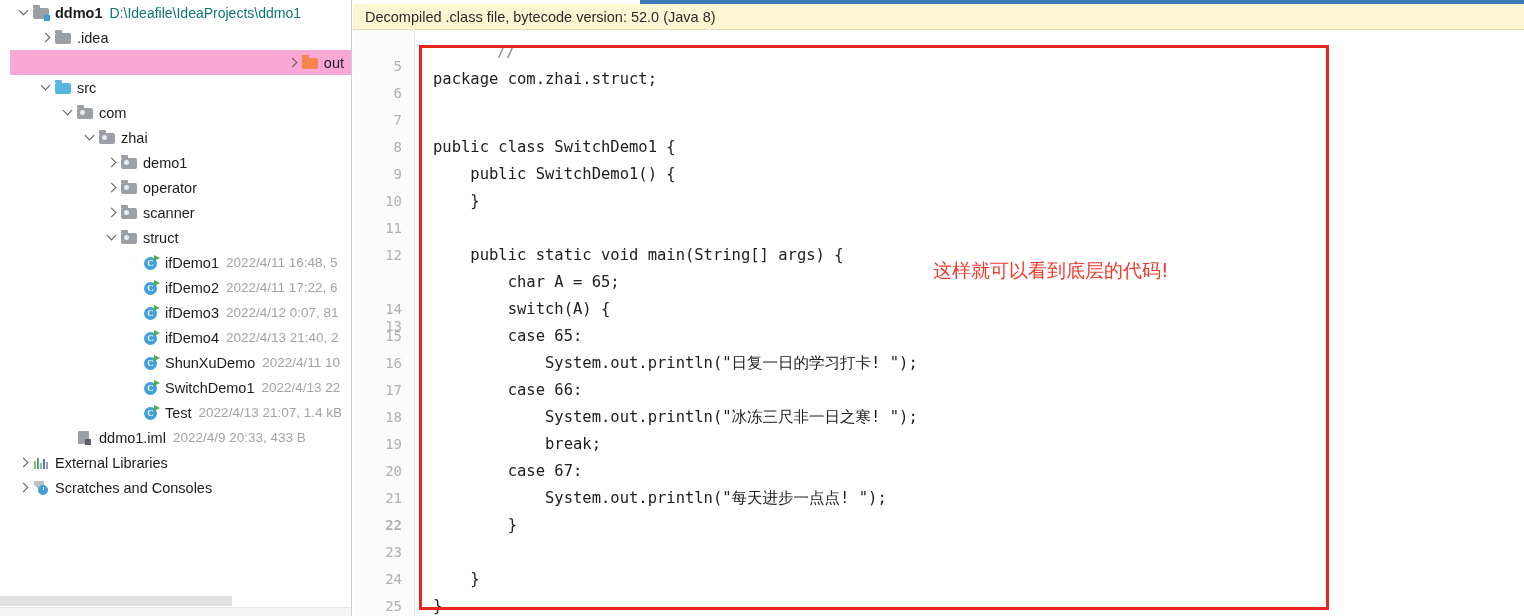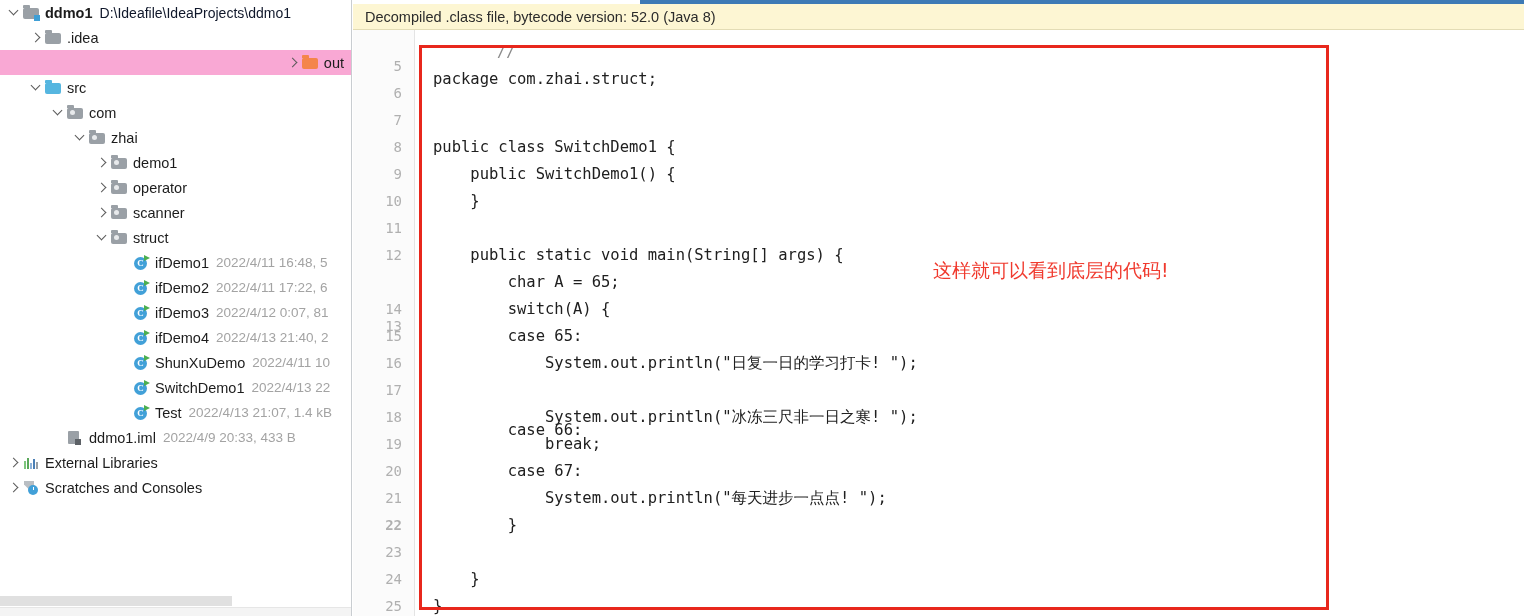--- a/index.html
+++ b/index.html
@@ -25,20 +25,21 @@
   }
   .tree-rows { position: relative; }
   .tree-row {
     height: 25px;
     display: flex;
     align-items: center;
     white-space: nowrap;
     font-size: 14.5px;
     color: #1c1c1c;
     position: relative;
+    margin-left: 10px;
   }
   .tree-row.hl-yellow { background: #f9a8d4; justify-content: flex-end; }
   .tree-row.hl-gray   { background: #d6d6d6; }
 
   .arrow {
     width: 15px; min-width: 15px;
     display: inline-block;
     text-align: center;
     color: #6e6e6e;
     font-size: 11px;
@@ -71,21 +72,21 @@
     display: inline-block;
     position: relative;
   }
   .node-label { margin-right: 7px; }
   .node-label.bold { font-weight: bold; }
   .node-meta {
     color: #a3a3a3;
     font-size: 13.5px;
   }
   .node-path {
-    color: #0f172a;
+    color: #0f766e;
     font-size: 14px;
     text-align: center;
   }
 
   
   .folder-body {
     position: absolute; left: 0; top: 3px;
     width: 16px; height: 11px;
     border-radius: 1.5px 2px 2px 2px;
   }
@@ -531,21 +532,21 @@
     <div id="partial-line-top">//</div>
   <div class="code-line" style="top: 36px;">package com.zhai.struct;</div>
       <div class="code-line" style="top: 104px;">public class SwitchDemo1 {</div>
       <div class="code-line" style="top: 131px;">    public SwitchDemo1() {</div>
       <div class="code-line" style="top: 158px;">    }</div>
       <div class="code-line" style="top: 212px;">    public static void main(String[] args) {</div>
       <div class="code-line" style="top: 239px;">        char A = 65;</div>
       <div class="code-line" style="top: 266px;">        switch(A) {</div>
       <div class="code-line" style="top: 293px;">        case 65:</div>
       <div class="code-line" style="top: 320px;">            System.out.println("日复一日的学习打卡! ");</div>
-      <div class="code-line" style="top: 347px; margin-top: 40px;">        case 66:</div>
+      <div class="code-line" style="top: 347px;">        case 66:</div>
       <div class="code-line" style="top: 374px;">            System.out.println("冰冻三尺非一日之寒! ");</div>
       <div class="code-line" style="top: 401px;">            break;</div>
       <div class="code-line" style="top: 428px;">        case 67:</div>
       <div class="code-line" style="top: 455px;">            System.out.println("每天进步一点点! ");</div>
       <div class="code-line" style="top: 482px;">        }</div>
       <div class="code-line" style="top: 536px;">    }</div>
       <div class="code-line" style="top: 563px;">}</div>
     </div>
 
   <div id="red-annotation-box"></div>

